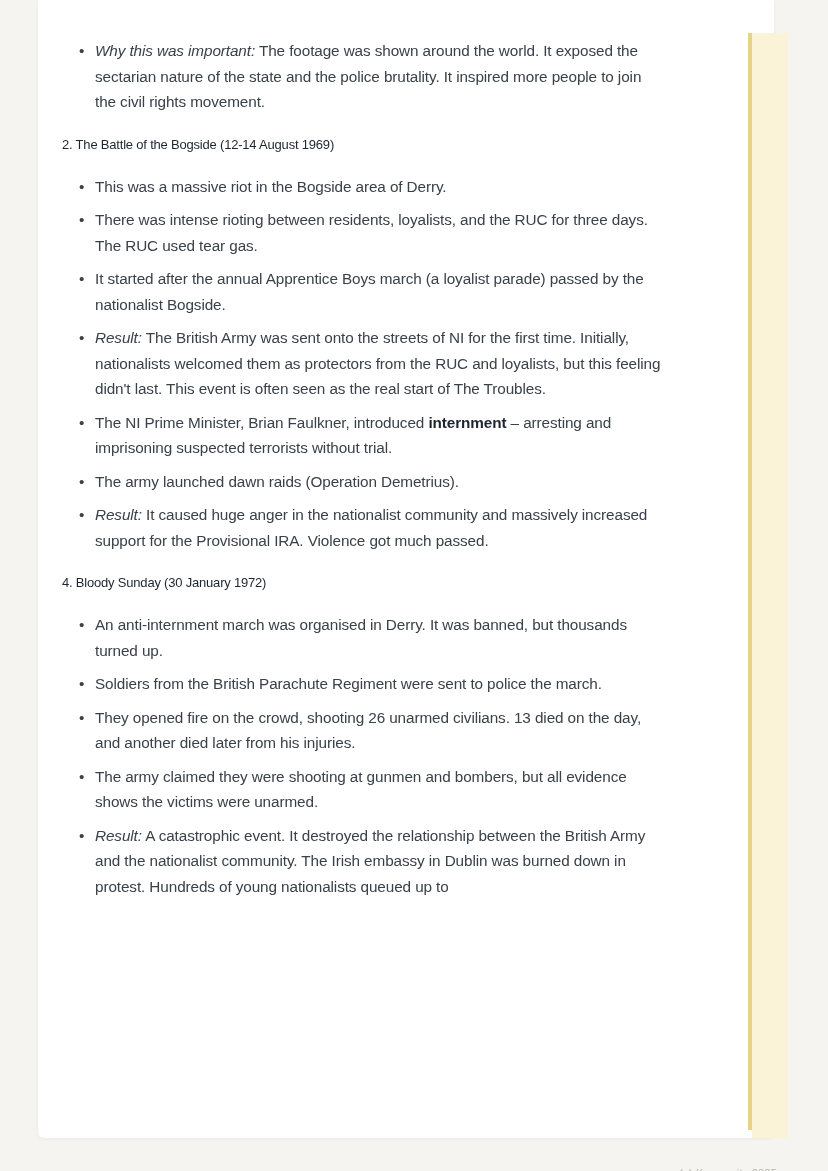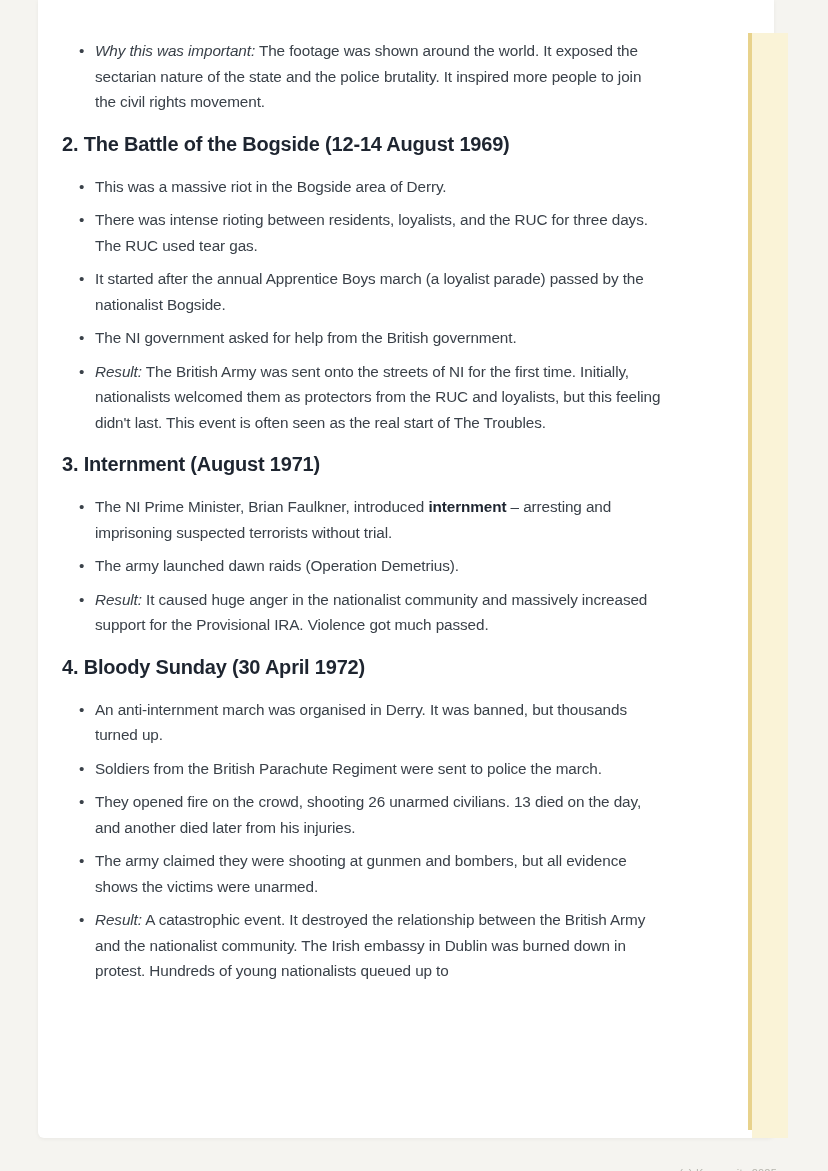--- a/index.html
+++ b/index.html
@@ -47,23 +47,23 @@
     position:absolute;
     left:24px;top:38px;
     width:600px;
     color:var(--body-text);
     font-size:15.3px;
     line-height:25.5px;
     letter-spacing:-0.1px;
   }
   .section h3{
     color:var(--heading-text);
-    font-size:20px;
+    font-size:13px;
     line-height:25px;
-    font-weight:700;
+    font-weight:400;
     margin:17px 0 17px 0;
     letter-spacing:-0.2px;
   }
   .section:first-child ul{margin-top:0;}
   .section ul{
     list-style:none;
     margin:0;
   }
   .section li{
     position:relative;
@@ -103,36 +103,34 @@
             <li><span class="it">Why this was important:</span><span> The footage was shown around the world. It exposed the sectarian nature of the state and the police brutality. It inspired more people to join the civil rights movement.</span></li>
           </ul>
   </div>
 
   <div class="section">
     <h3>2. The Battle of the Bogside (12-14 August 1969)</h3>
     <ul>
             <li><span>This was a massive riot in the Bogside area of Derry.</span></li>
             <li><span>There was intense rioting between residents, loyalists, and the RUC for three days. The RUC used tear gas.</span></li>
             <li><span>It started after the annual Apprentice Boys march (a loyalist parade) passed by the nationalist Bogside.</span></li>
-            <li><span>The NI government asked for help from the British government.</span></li>
             <li><span class="it">Result:</span><span> The British Army was sent onto the streets of NI for the first time. Initially, nationalists welcomed them as protectors from the RUC and loyalists, but this feeling didn't last. This event is often seen as the real start of The Troubles.</span></li>
           </ul>
   </div>
 
   <div class="section">
-    <h3>3. Internment (August 1971)</h3>
     <ul>
             <li><span>The NI Prime Minister, Brian Faulkner, introduced </span><span class="bd">internment</span><span> – arresting and imprisoning suspected terrorists without trial.</span></li>
             <li><span>The army launched dawn raids (Operation Demetrius).</span></li>
             <li><span class="it">Result:</span><span> It caused huge anger in the nationalist community and massively increased support for the Provisional IRA. Violence got much passed.</span></li>
           </ul>
   </div>
 
   <div class="section">
-    <h3>4. Bloody Sunday (30 April 1972)</h3>
+    <h3>4. Bloody Sunday (30 January 1972)</h3>
     <ul>
             <li><span>An anti-internment march was organised in Derry. It was banned, but thousands turned up.</span></li>
             <li><span>Soldiers from the British Parachute Regiment were sent to police the march.</span></li>
             <li><span>They opened fire on the crowd, shooting 26 unarmed civilians. 13 died on the day, and another died later from his injuries.</span></li>
             <li><span>The army claimed they were shooting at gunmen and bombers, but all evidence shows the victims were unarmed.</span></li>
             <li><span class="it">Result:</span><span> A catastrophic event. It destroyed the relationship between the British Army and the nationalist community. The Irish embassy in Dublin was burned down in protest. Hundreds of young nationalists queued up to</span></li>
           </ul>
   </div>
 </div>
   </div>

